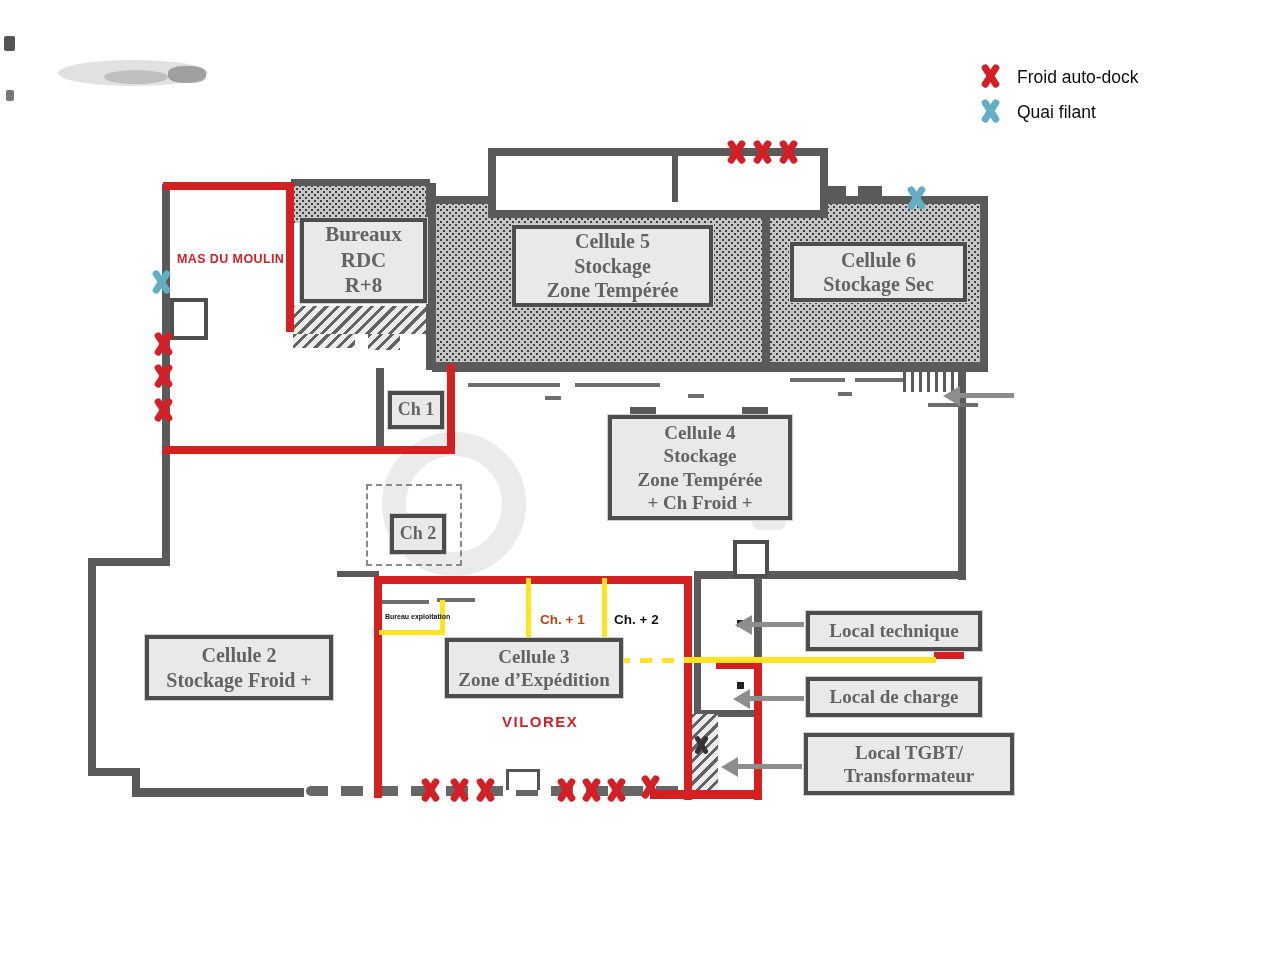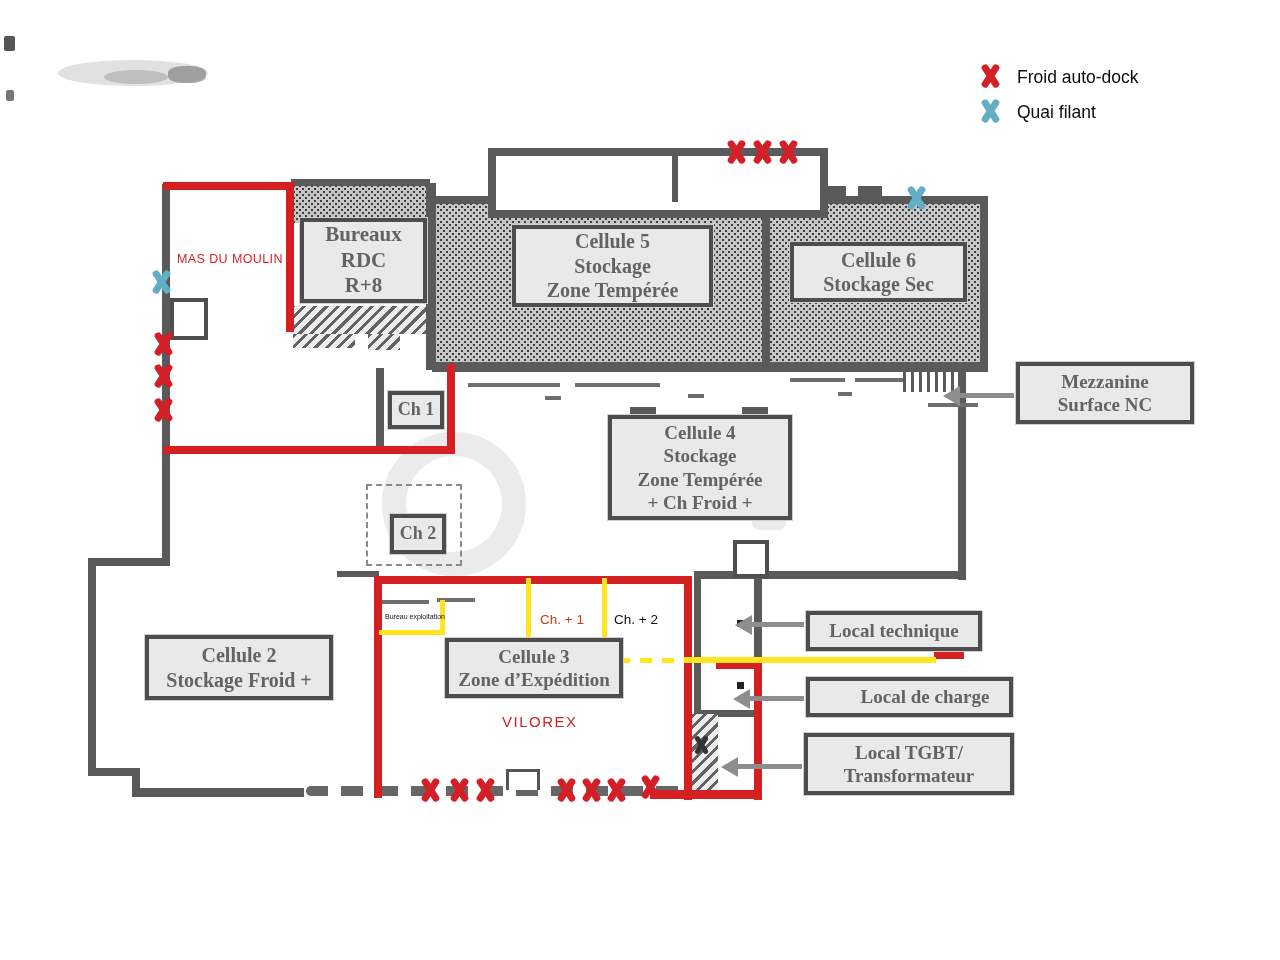--- a/index.html
+++ b/index.html
@@ -13,21 +13,21 @@
         background-image:radial-gradient(#3d3d3d 1.1px, transparent 1.25px),
                          radial-gradient(#3d3d3d 1.1px, transparent 1.25px);
         background-size:6px 6px;background-position:0 0,3px 3px;}
   .diag{position:absolute;background:repeating-linear-gradient(135deg,#636363 0 3px,#ececec 3px 8px);}
   .comb{position:absolute;background:repeating-linear-gradient(90deg,#5a5a5a 0 3px,transparent 3px 8px);}
   .thinline{position:absolute;background:#6e6e6e;}
   .box{position:absolute;display:flex;align-items:center;justify-content:center;text-align:center;
        background:#e9e9e9;border:4px solid #4d4d4d;color:#636363;
        font-family:"Liberation Serif",serif;font-weight:bold;white-space:pre-line;line-height:1.22;
        box-shadow:0 0 0 1px #cfcfcf;z-index:6;}
-  .annot{position:absolute;font-weight:normal;white-space:pre-line;z-index:7;}
+  .annot{position:absolute;font-weight:bold;white-space:pre-line;z-index:7;}
   .xmark{position:absolute;width:20px;height:24px;z-index:8;}
   .xmark::before,.xmark::after{content:"";position:absolute;left:7px;top:-1px;width:7px;height:26px;
        border-radius:3px;background:currentColor;}
   .xmark::before{transform:rotate(33deg);}
   .xmark::after{transform:rotate(-33deg);}
   .xm-red{color:#d41f26;}
   .xm-blue{color:#62aec5;}
   .xm-black{color:#333333;width:15px;height:18px;}
   .xm-black::before,.xm-black::after{width:5px;height:20px;left:5px;}
   .arrow{position:absolute;height:5px;background:#8d8d8d;z-index:7;}
@@ -136,33 +136,31 @@
 
   <div class="box" style="left:300px;top:218px;width:119px;height:77px;font-size:21px;">Bureaux
 RDC
 R+8</div>
   <div class="box" style="left:512px;top:225px;width:193px;height:74px;font-size:20px;">Cellule 5
 Stockage
 Zone Tempérée</div>
   <div class="box" style="left:790px;top:242px;width:169px;height:52px;font-size:20px;">Cellule 6
 Stockage Sec</div>
   <div class="box" style="left:388px;top:391px;width:48px;height:30px;font-size:18px;">Ch 1</div>
-  <div class="box" style="left:1016px;top:362px;width:170px;height:54px;font-size:19px;">Mezzanine
-Surface NC</div>
   <div class="box" style="left:608px;top:415px;width:176px;height:97px;font-size:19px;">Cellule 4
 Stockage
 Zone Tempérée
 + Ch Froid +</div>
   <div class="box" style="left:390px;top:514px;width:48px;height:32px;font-size:18px;">Ch 2</div>
   <div class="box" style="left:145px;top:635px;width:180px;height:57px;font-size:20px;">Cellule 2
 Stockage Froid +</div>
   <div class="box" style="left:430px;top:638px;width:170px;height:52px;font-size:19px;margin-left:15px;">Cellule 3
 Zone d’Expédition</div>
   <div class="box" style="left:806px;top:611px;width:168px;height:32px;font-size:19px;">Local technique</div>
-  <div class="box" style="left:806px;top:677px;width:168px;height:32px;font-size:19px;padding-left:31px;">Local de charge</div>
+  <div class="box" style="left:806px;top:677px;width:168px;height:32px;font-size:19px;">Local de charge</div>
   <div class="box" style="left:804px;top:733px;width:202px;height:54px;font-size:19px;">Local TGBT/
 Transformateur</div>
 
   <div class="annot" style="left:177px;top:252px;font-size:12.5px;color:#d41f26;letter-spacing:.4px;">MAS DU MOULIN</div>
   <div class="annot" style="left:502px;top:713px;font-size:15px;color:#d41f26;letter-spacing:1.5px;">VILOREX</div>
   <div class="annot" style="left:385px;top:613px;font-size:7px;color:#111;">Bureau exploitation</div>
   <div class="annot" style="left:540px;top:612px;font-size:13.5px;color:#c2410c;">Ch. + 1</div>
   <div class="annot" style="left:614px;top:612px;font-size:13.5px;color:#111;">Ch.  + 2</div>
 
   <div class="arrow" style="left:950px;top:393px;width:64px;"></div>

